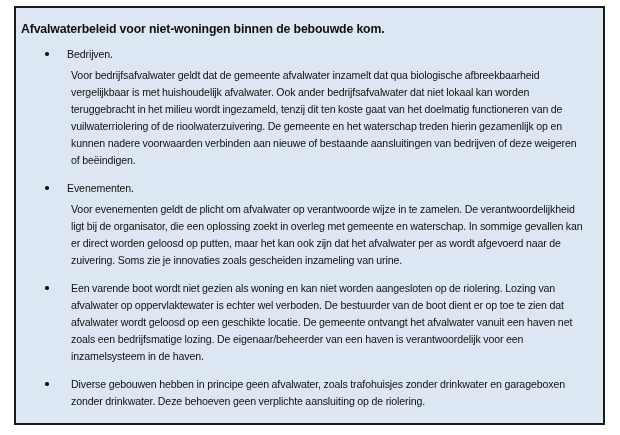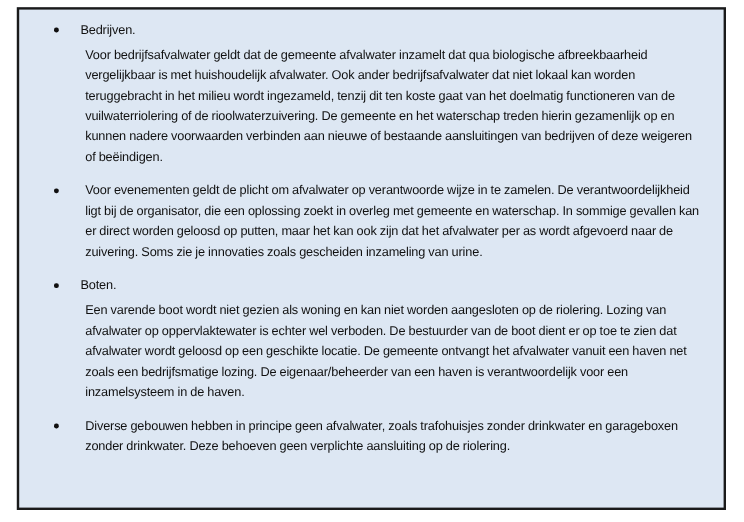--- a/index.html
+++ b/index.html
@@ -73,37 +73,38 @@
 
   .section-body {
     margin: 4px;
   }
 </style>
 </head>
 <body>
 
 <div id="doc-frame">
 
+  <h1 class="doc-title">Afvalwaterbeleid voor niet-woningen binnen de bebouwde kom.</h1>
 
   <ul class="section-list">
 
     <li class="section">
       <span class="bullet-icon"></span>
       <div class="section-heading">Bedrijven.</div>
       <p class="section-body">Voor bedrijfsafvalwater geldt dat de gemeente afvalwater inzamelt dat qua biologische afbreekbaarheid vergelijkbaar is met huishoudelijk afvalwater. Ook ander bedrijfsafvalwater dat niet lokaal kan worden teruggebracht in het milieu wordt ingezameld, tenzij dit ten koste gaat van het doelmatig functioneren van de vuilwaterriolering of de rioolwaterzuivering. De gemeente en het waterschap treden hierin gezamenlijk op en kunnen nadere voorwaarden verbinden aan nieuwe of bestaande aansluitingen van bedrijven of deze weigeren of beëindigen.</p>
     </li>
 
     <li class="section">
       <span class="bullet-icon"></span>
+      <div class="section-heading">Evenementen.</div>
       <p class="section-body">Voor evenementen geldt de plicht om afvalwater op verantwoorde wijze in te zamelen. De verantwoordelijkheid ligt bij de organisator, die een oplossing zoekt in overleg met gemeente en waterschap. In sommige gevallen kan er direct worden geloosd op putten, maar het kan ook zijn dat het afvalwater per as wordt afgevoerd naar de zuivering. Soms zie je innovaties zoals gescheiden inzameling van urine.</p>
     </li>
 
     <li class="section">
       <span class="bullet-icon"></span>
-      <div class="section-heading">Boten.</div>
       <p class="section-body">Een varende boot wordt niet gezien als woning en kan niet worden aangesloten op de riolering. Lozing van afvalwater op oppervlaktewater is echter wel verboden. De bestuurder van de boot dient er op toe te zien dat afvalwater wordt geloosd op een geschikte locatie. De gemeente ontvangt het afvalwater vanuit een haven net zoals een bedrijfsmatige lozing. De eigenaar/beheerder van een haven is verantwoordelijk voor een inzamelsysteem in de haven.</p>
     </li>
 
     <li class="section">
       <span class="bullet-icon"></span>
       <p class="section-body">Diverse gebouwen hebben in principe geen afvalwater, zoals trafohuisjes zonder drinkwater en garageboxen zonder drinkwater. Deze behoeven geen verplichte aansluiting op de riolering.</p>
     </li>
 
   </ul>
 </div>

